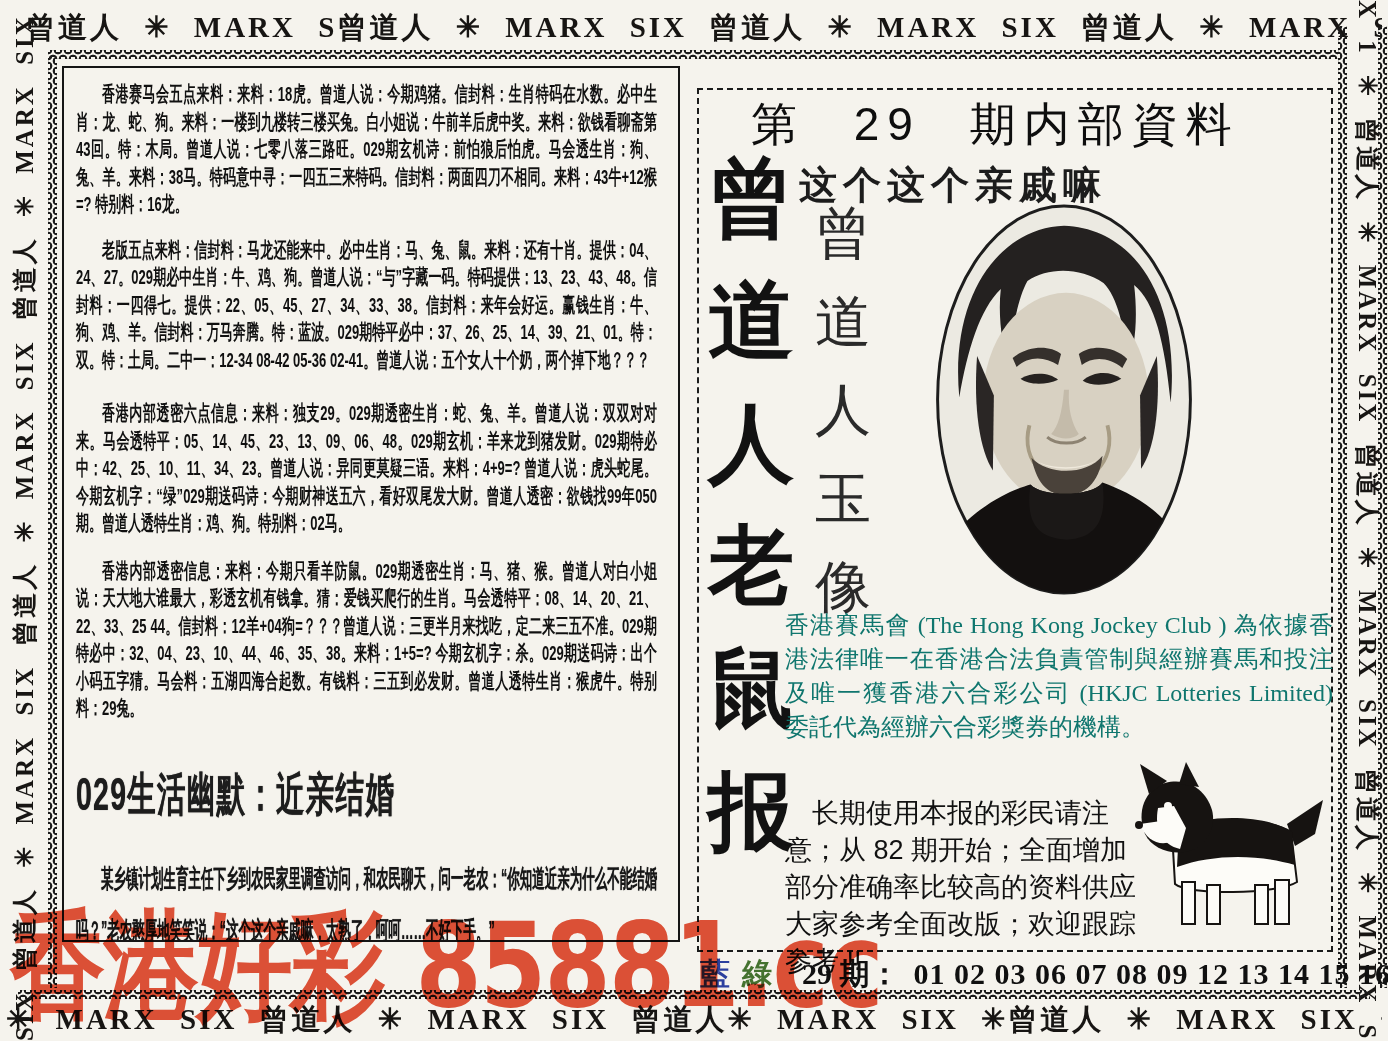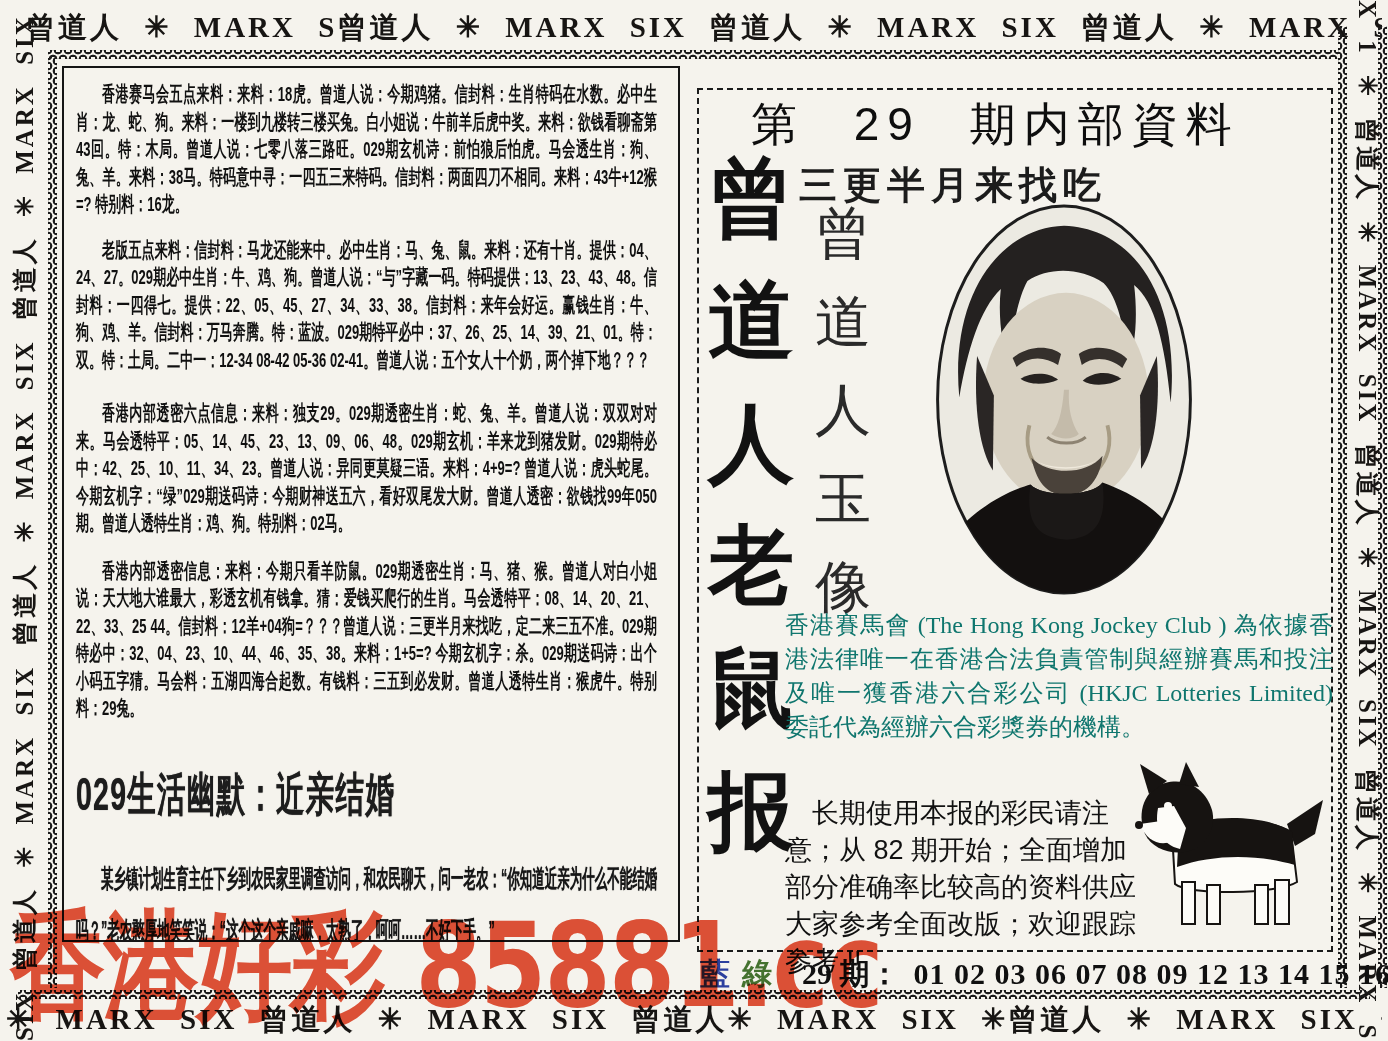--- a/index.html
+++ b/index.html
@@ -96,21 +96,21 @@
       <p class="para p4">香港内部透密信息：来料：今期只看羊防鼠。029期透密生肖：马、猪、猴。曾道人对白小姐说：天大地大谁最大，彩透玄机有钱拿。猜：爱钱买爬行的生肖。马会透特平：08、14、20、21、22、33、25 44。信封料：12羊+04狗=？？？曾道人说：三更半月来找吃，定二来三五不准。029期特必中：32、04、23、10、44、46、35、38。来料：1+5=? 今期玄机字：杀。029期送码诗：出个小码五字猜。马会料：五湖四海合起数。有钱料：三五到必发财。曾道人透特生肖：猴虎牛。特别料：29兔。</p>
       <h2 class="humor-title">029生活幽默：近亲结婚</h2>
     </div>
     <div class="squeeze2">
       <p class="humor-text">某乡镇计划生育主任下乡到农民家里调查访问，和农民聊天，问一老农：“你知道近亲为什么不能结婚吗？”老农憨厚地笑笑说：“这个这个亲戚嘛，太熟了，呵呵……不好下手。”</p>
     </div>
   </div>
 
   <div class="right-panel">
     <div class="rp-title">第 29 期内部資料</div>
-    <div class="rp-subtitle">三更半月来找吃</div>
+    <div class="rp-subtitle">这个这个亲戚嘛</div>
 
     <div class="v-main">
       <span>曾</span>
       <span>道</span>
       <span>人</span>
       <span>老</span>
       <span>鼠</span>
       <span>报</span>
     </div>
 

